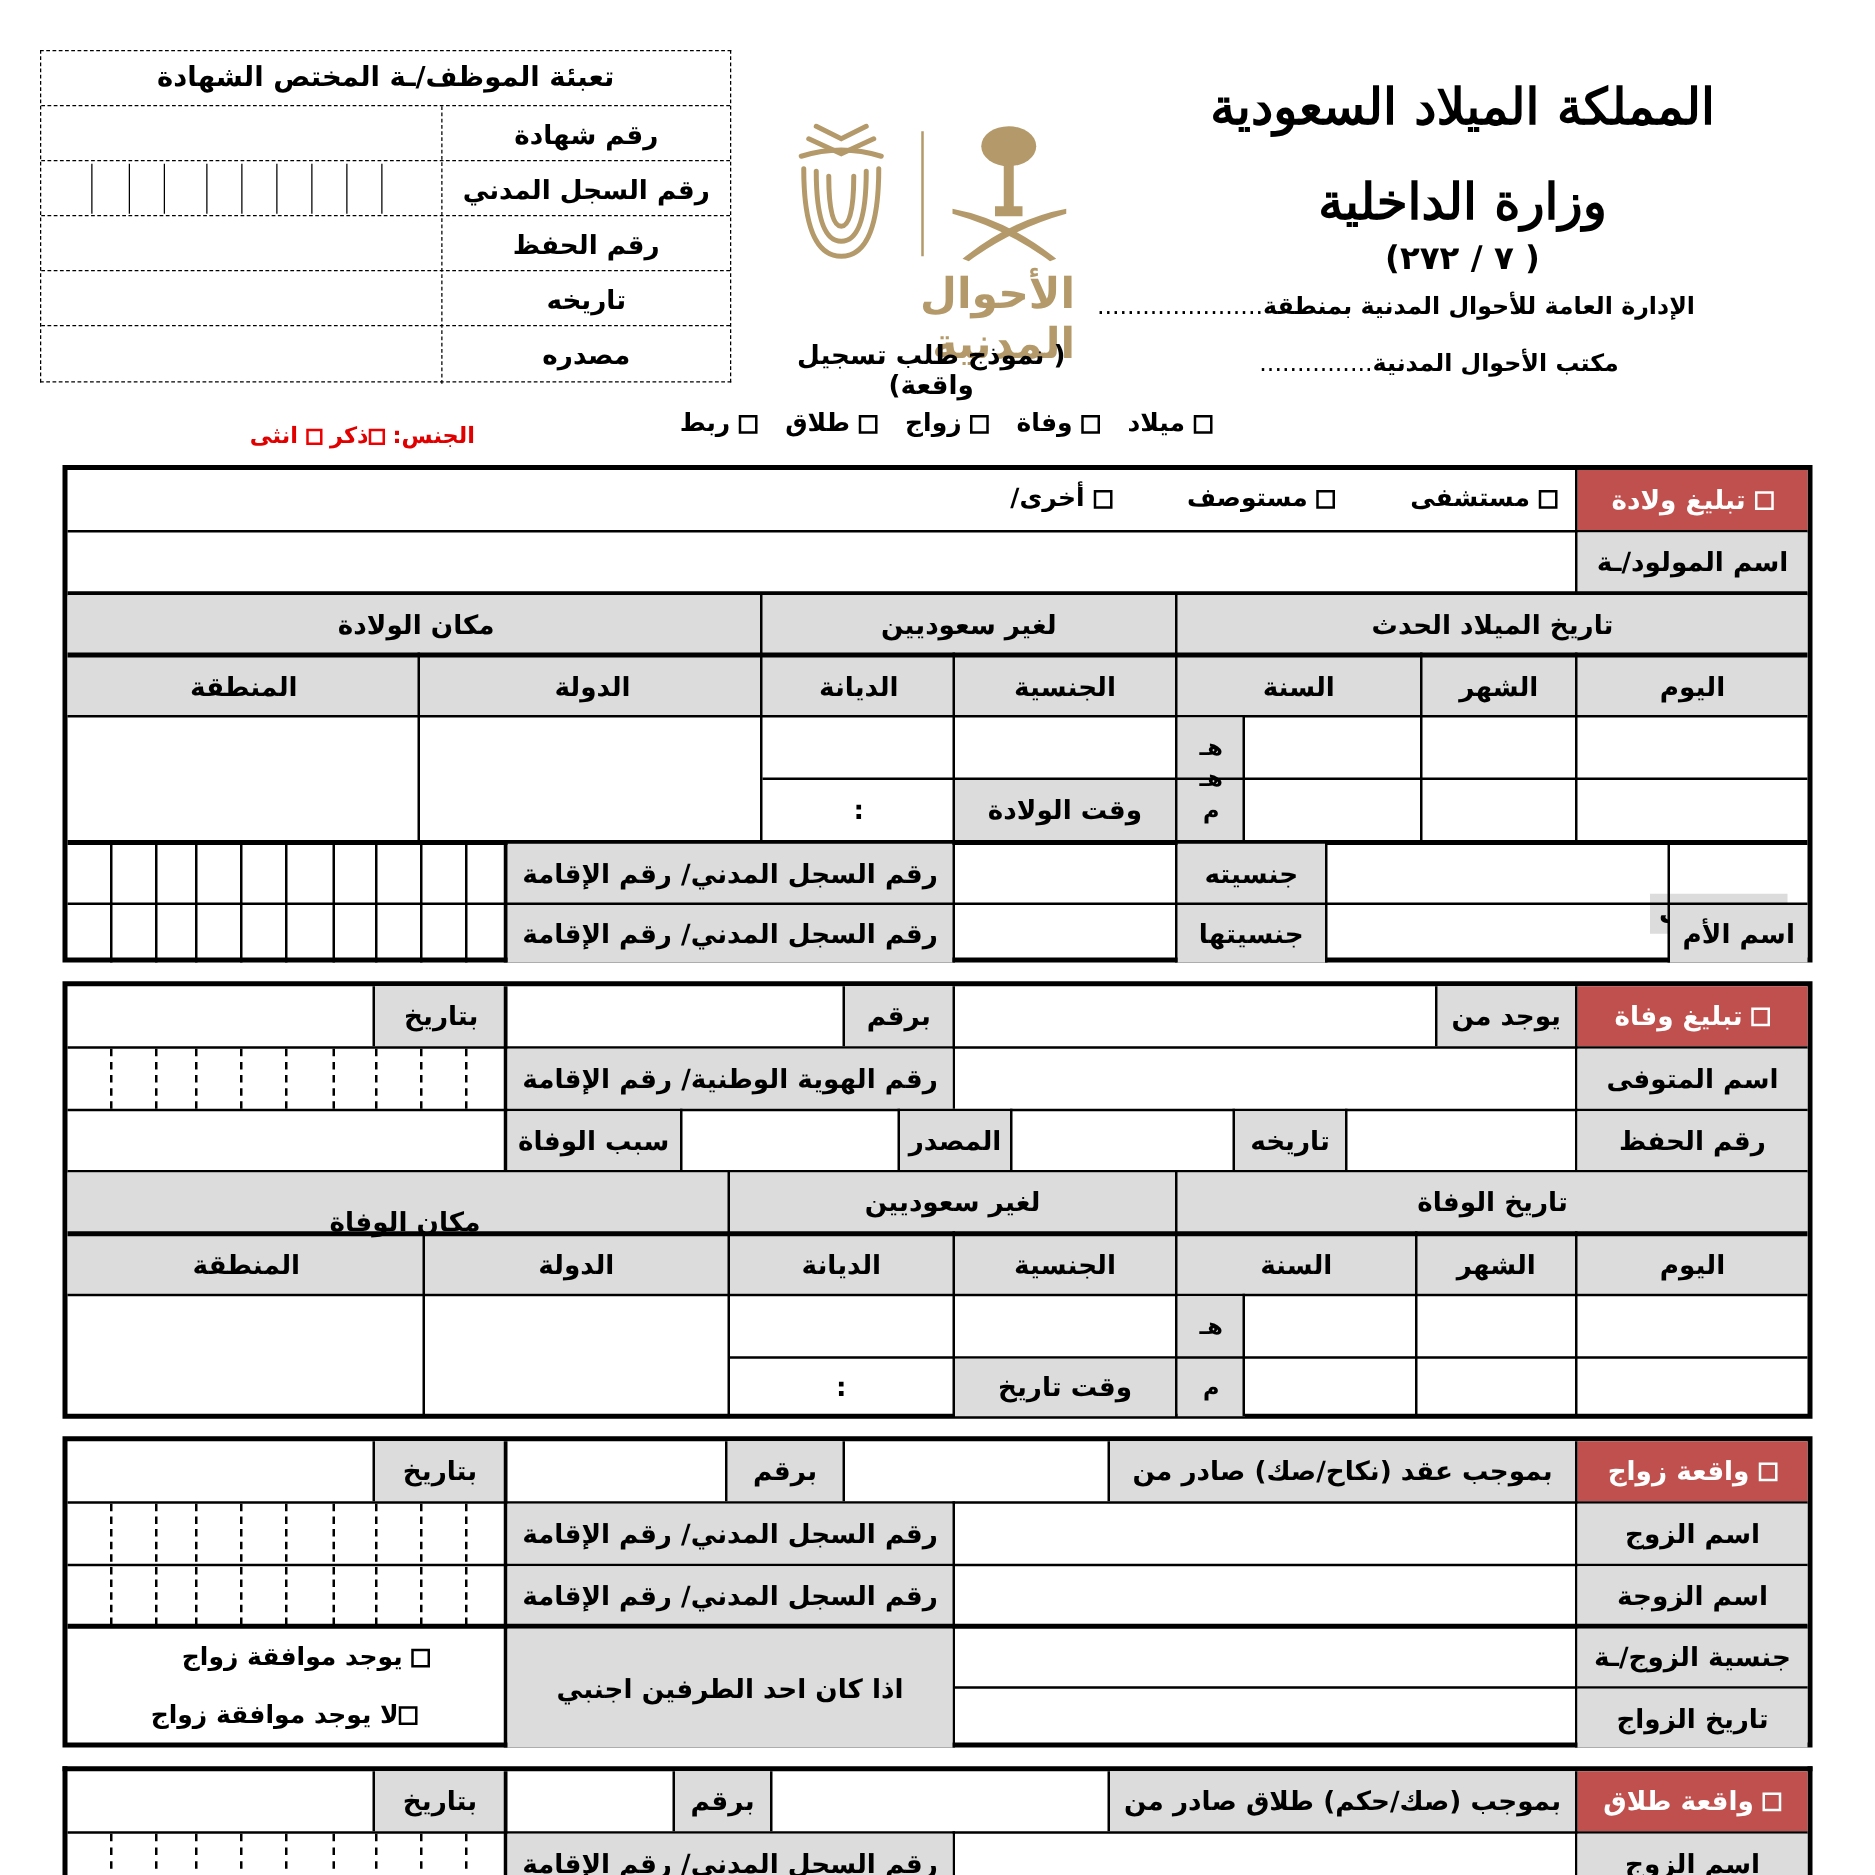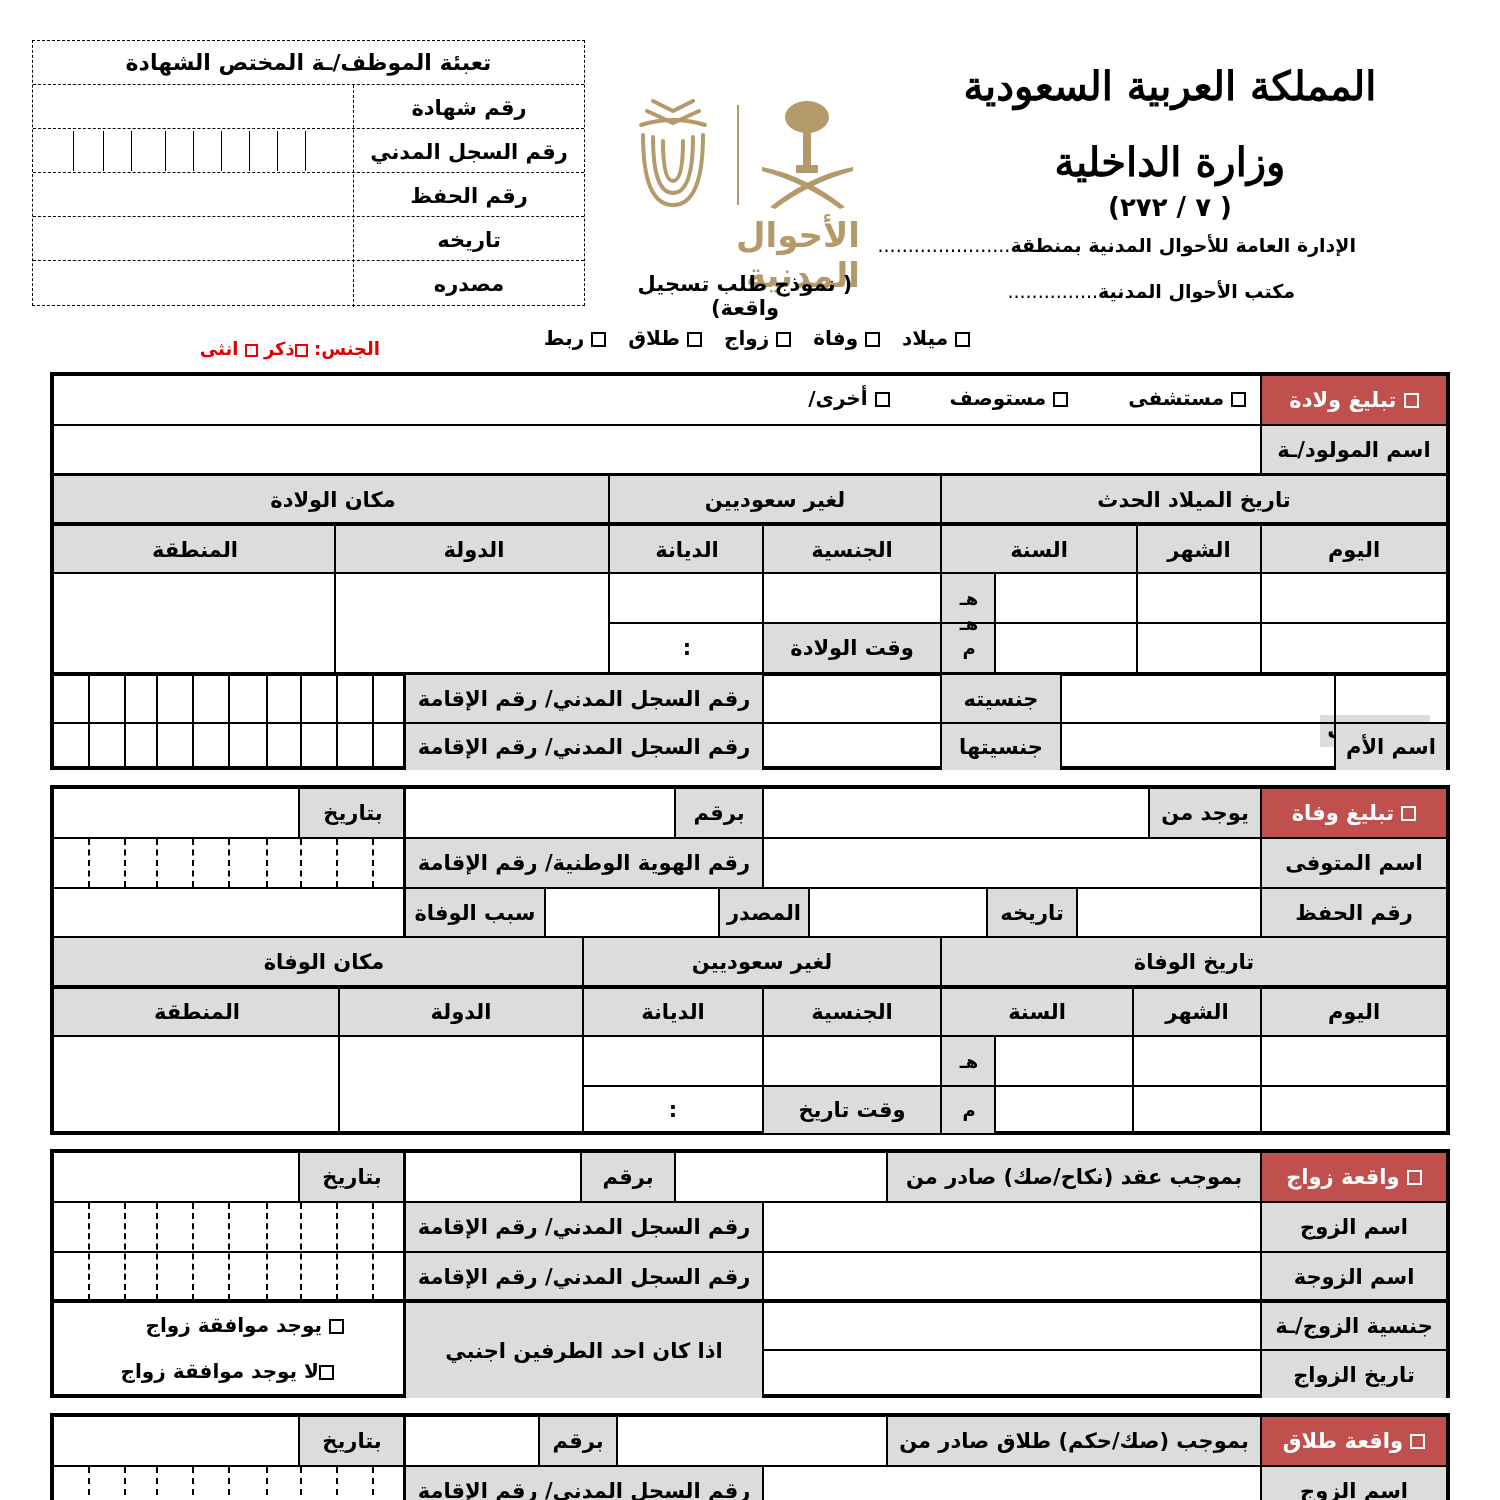--- a/index.html
+++ b/index.html
@@ -75,21 +75,21 @@
       <rect x="43" y="30" width="8" height="45"></rect>
       <rect x="36" y="70" width="22" height="8"></rect>
       <path d="M2 72 Q45 80 85 112 L80 114 Q45 88 2 76 Z"></path>
       <path d="M93 72 Q50 80 10 112 L15 114 Q50 88 93 76 Z"></path>
     </g>
   </svg>
   <div class="abs gold b" style="left:0;top:120px;width:235px;text-align:right;font-size:34px;">الأحوال المدنية</div>
 </div>
 <div class="abs b" style="left:605px;top:272px;width:280px;text-align:center;font-size:21px;">( نموذج طلب تسجيل واقعة)</div>
 
-<div class="abs" style="left:960px;top:62px;width:420px;text-align:center;font-family:'DejaVu Serif',serif;font-size:40px;font-weight:bold;">المملكة العربية السعودية</div>
+<div class="abs" style="left:960px;top:62px;width:420px;text-align:center;font-family:'DejaVu Serif',serif;font-size:40px;font-weight:bold;">المملكة الميلاد السعودية</div>
 <div class="abs" style="left:960px;top:138px;width:420px;text-align:center;font-family:'DejaVu Serif',serif;font-size:40px;font-weight:bold;">وزارة الداخلية</div>
 <div class="abs b" style="left:1070px;top:192px;width:200px;text-align:center;font-size:26px;">( ٧ / ٢٧٢)</div>
 <div class="abs b" style="left:916px;top:234px;width:440px;text-align:right;font-size:19px;white-space:nowrap;">
   <span>الإدارة العامة للأحوال المدنية بمنطقة</span><span style="font-weight:normal;">......................</span>
 </div>
 <div class="abs b" style="left:1000px;top:280px;width:295px;text-align:right;font-size:19px;white-space:nowrap;">
   <span>مكتب الأحوال المدنية</span><span style="font-weight:normal;">...............</span>
 </div>
 
 <div class="abs txt" style="left:490px;top:326px;width:480px;display:flex;gap:22px;font-size:20px;">
@@ -235,21 +235,21 @@
   <div class="vl" style="right:368px;top:98px;height:50px;"></div>
   <div class="vl" style="right:458px;top:98px;height:50px;"></div>
   <div class="vl" style="right:636px;top:98px;height:50px;"></div>
   <div class="vl" style="right:726px;top:98px;height:50px;"></div>
   <div class="vl" style="right:900px;top:98px;height:50px;"></div>
   <div class="hl" style="left:0;right:0;top:147px;"></div>
 
   <div class="abs lbl" style="left:0;top:149px;width:100%;height:97px;"></div>
   <div class="abs cellc" style="right:0;top:149px;width:504px;height:48px;">تاريخ الوفاة</div>
   <div class="abs cellc" style="right:506px;top:149px;width:356px;height:48px;">لغير سعوديين</div>
-  <div class="abs cellc" style="left:0;top:149px;width:528px;height:48px;padding-left:12px;">مكان الوفاة</div>
+  <div class="abs cellc" style="left:0;top:165px;width:528px;height:48px;padding-left:12px;">مكان الوفاة</div>
   <div class="hlt" style="left:0;right:0;top:196px;"></div>
   <div class="abs cellc" style="right:0;top:200px;width:184px;height:46px;">اليوم</div>
   <div class="abs cellc" style="right:186px;top:200px;width:126px;height:46px;">الشهر</div>
   <div class="abs cellc" style="right:314px;top:200px;width:190px;height:46px;">السنة</div>
   <div class="abs cellc" style="right:506px;top:200px;width:176px;height:46px;">الجنسية</div>
   <div class="abs cellc" style="right:684px;top:200px;width:178px;height:46px;">الديانة</div>
   <div class="abs cellc" style="right:864px;top:200px;width:242px;height:46px;">الدولة</div>
   <div class="abs cellc" style="left:0;top:200px;width:286px;height:46px;">المنطقة</div>
   <div class="hl" style="left:0;right:0;top:246px;"></div>
 

